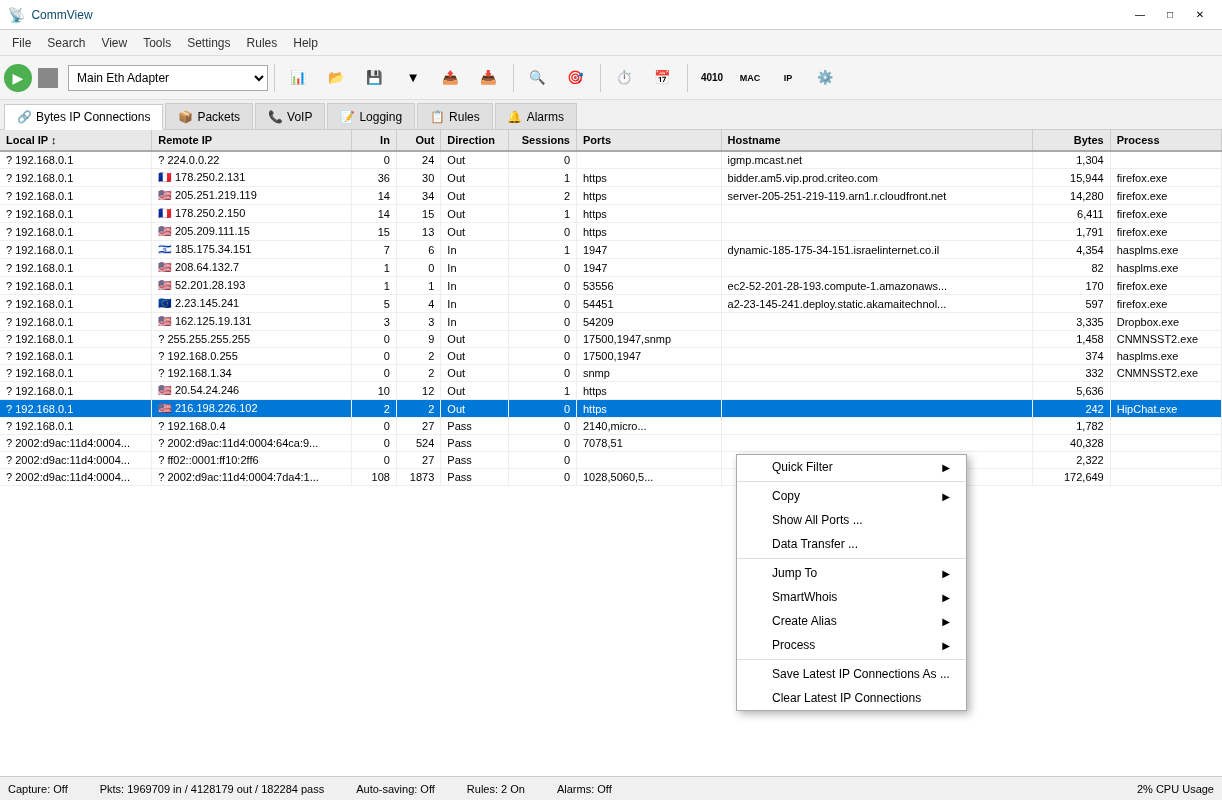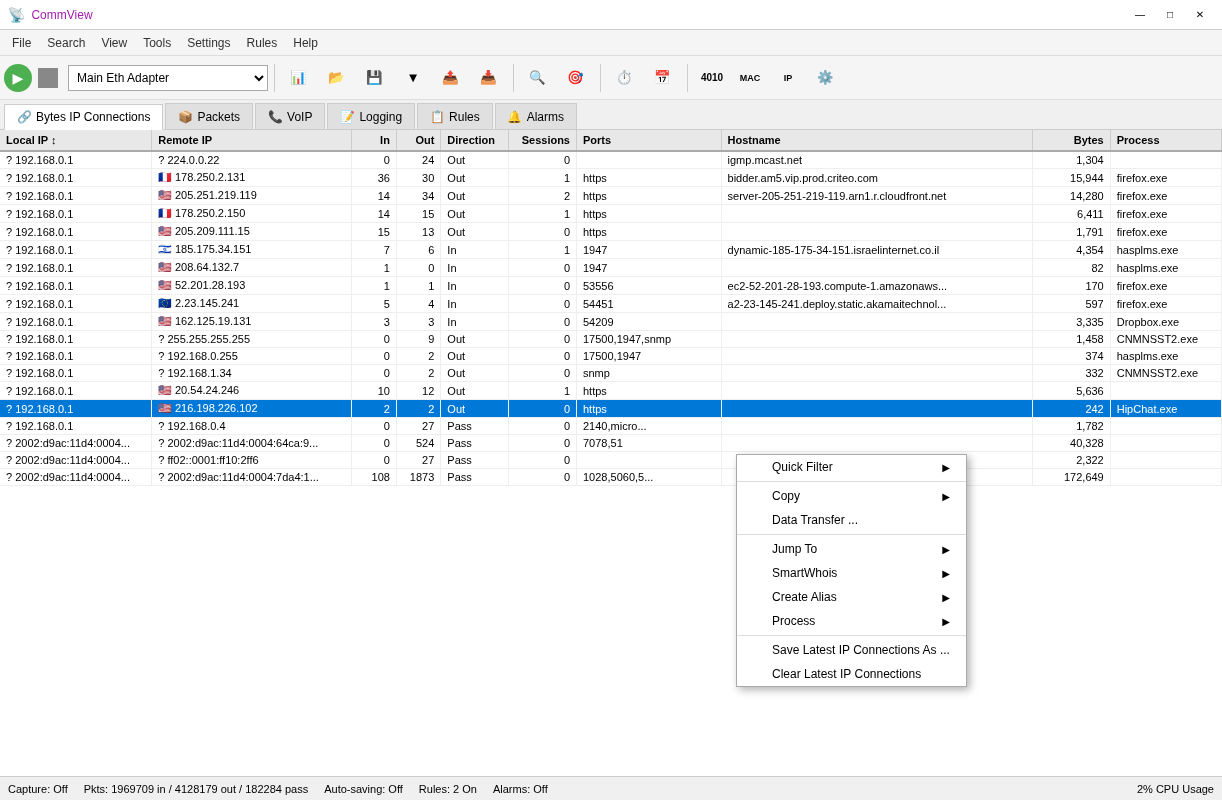--- a/index.html
+++ b/index.html
@@ -27,21 +27,21 @@
     
     #table-container { background: #fff; overflow: auto; position: relative; height: calc(800px - 30px - 26px - 44px - 30px - 24px); }
     table { width: 100%; border-collapse: collapse; font-size: 11px; }
     thead tr { background: #e8e8e8; margin-left: 44px; }
     thead th { padding: 4px 6px; text-align: left; border-right: 1px solid #ccc; border-bottom: 2px solid #aaa; font-weight: bold; white-space: nowrap; position: sticky; top: 0; background: #e8e8e8; }
     tbody tr { border-bottom: 1px solid #eee; }
     tbody tr.selected { background: #0078d7; color: white; }
     tbody td { padding: 2px 6px; border-right: 1px solid #eee; white-space: nowrap; }
 
     
-    #status-bar { background: #f0f0f0; height: 24px; display: flex; align-items: center; padding: 0 8px; border-top: 1px solid #ccc; font-size: 11px; gap: 16px; position: absolute; bottom: 0; left: 0; right: 0; }
+    #status-bar { background: #f0f0f0; height: 24px; display: flex; align-items: center; padding: 0 8px; border-top: 1px solid #ccc; font-size: 11px; gap: 32px; position: absolute; bottom: 0; left: 0; right: 0; }
 
     
     #context-menu { position: absolute; left: 736px; top: 454px; background: white; border: 1px solid #aaa; box-shadow: 3px 3px 8px rgba(0,0,0,0.3); min-width: 230px; z-index: 1000; }
     .ctx-item { padding: 5px 16px; cursor: pointer; font-size: 12px; display: flex; justify-content: space-between; align-items: center; margin-left: 19px; }
     .ctx-separator { height: 1px; background: #ddd; margin: 2px 0; }
     .ctx-arrow { font-size: 10px; }
 
     .col-localip { min-width: 120px; }
     .col-remoteip { min-width: 180px; }
     .col-in { min-width: 40px; text-align: right; }
@@ -51,21 +51,21 @@
     .col-ports { min-width: 130px; }
     .col-hostname { min-width: 280px; }
     .col-bytes { min-width: 70px; text-align: right; }
     .col-process { min-width: 100px; }
   </style>
 </head>
 <body>
 
 <div id="title-bar">
   <div style="margin-right:6px; font-size:14px;">📡</div>
-  <span style="font-size:12px; color:#a21caf; flex:1;">CommView</span>
+  <span style="font-size:12px; color:#0c4a6e; flex:1;">CommView</span>
   <div style="display:flex; gap:2px;">
     <button class="win-btn">—</button>
     <button class="win-btn">□</button>
     <button class="win-btn close">✕</button>
   </div>
 </div>
 
 <div id="menu-bar">
   <span class="menu-item">File</span>
   <span class="menu-item">Search</span>
@@ -411,20 +411,23 @@
   <div class="ctx-item">
     <span>Quick Filter</span>
       <span class="ctx-arrow">▶</span>
   </div>
   <div class="ctx-separator"></div>
   <div class="ctx-item">
     <span>Copy</span>
       <span class="ctx-arrow">▶</span>
   </div>
   <div class="ctx-item">
+    <span>Show All Ports ...</span>
+  </div>
+  <div class="ctx-item">
     <span>Data Transfer ...</span>
   </div>
   <div class="ctx-separator"></div>
   <div class="ctx-item">
     <span>Jump To</span>
       <span class="ctx-arrow">▶</span>
   </div>
   <div class="ctx-item">
     <span>SmartWhois</span>
       <span class="ctx-arrow">▶</span>

